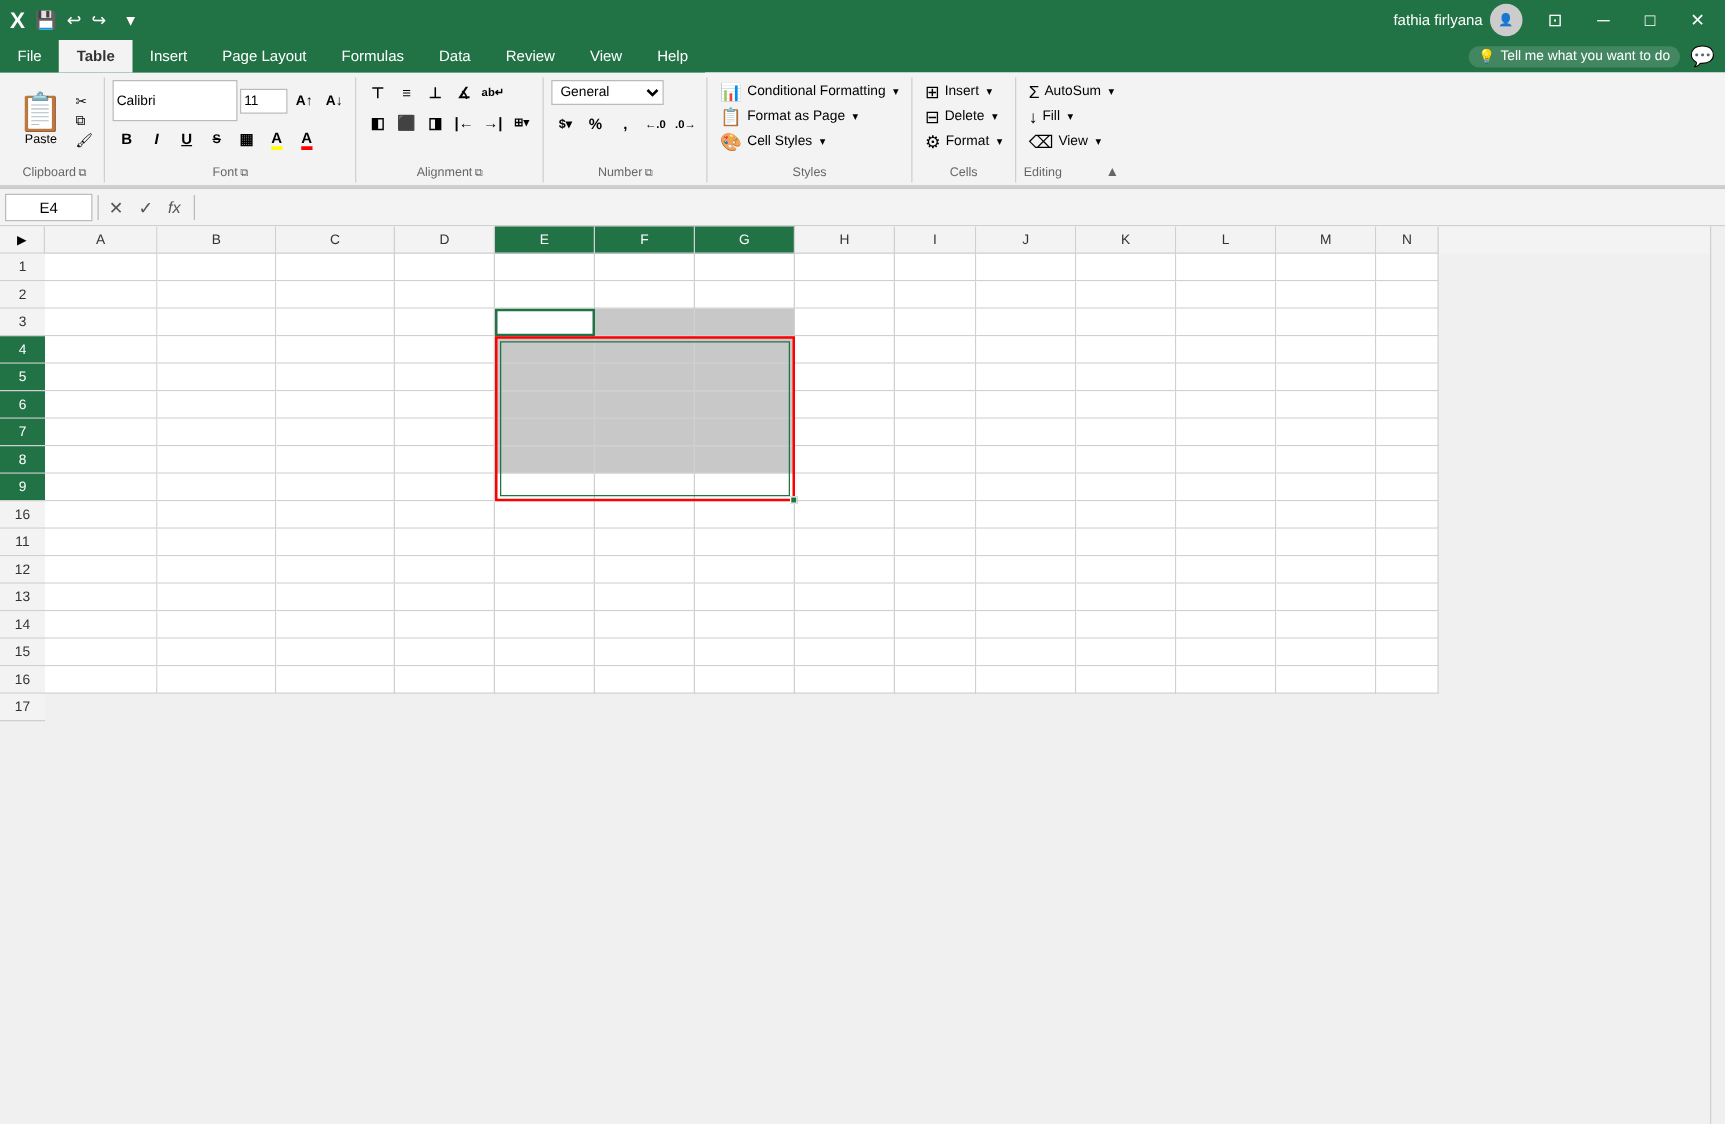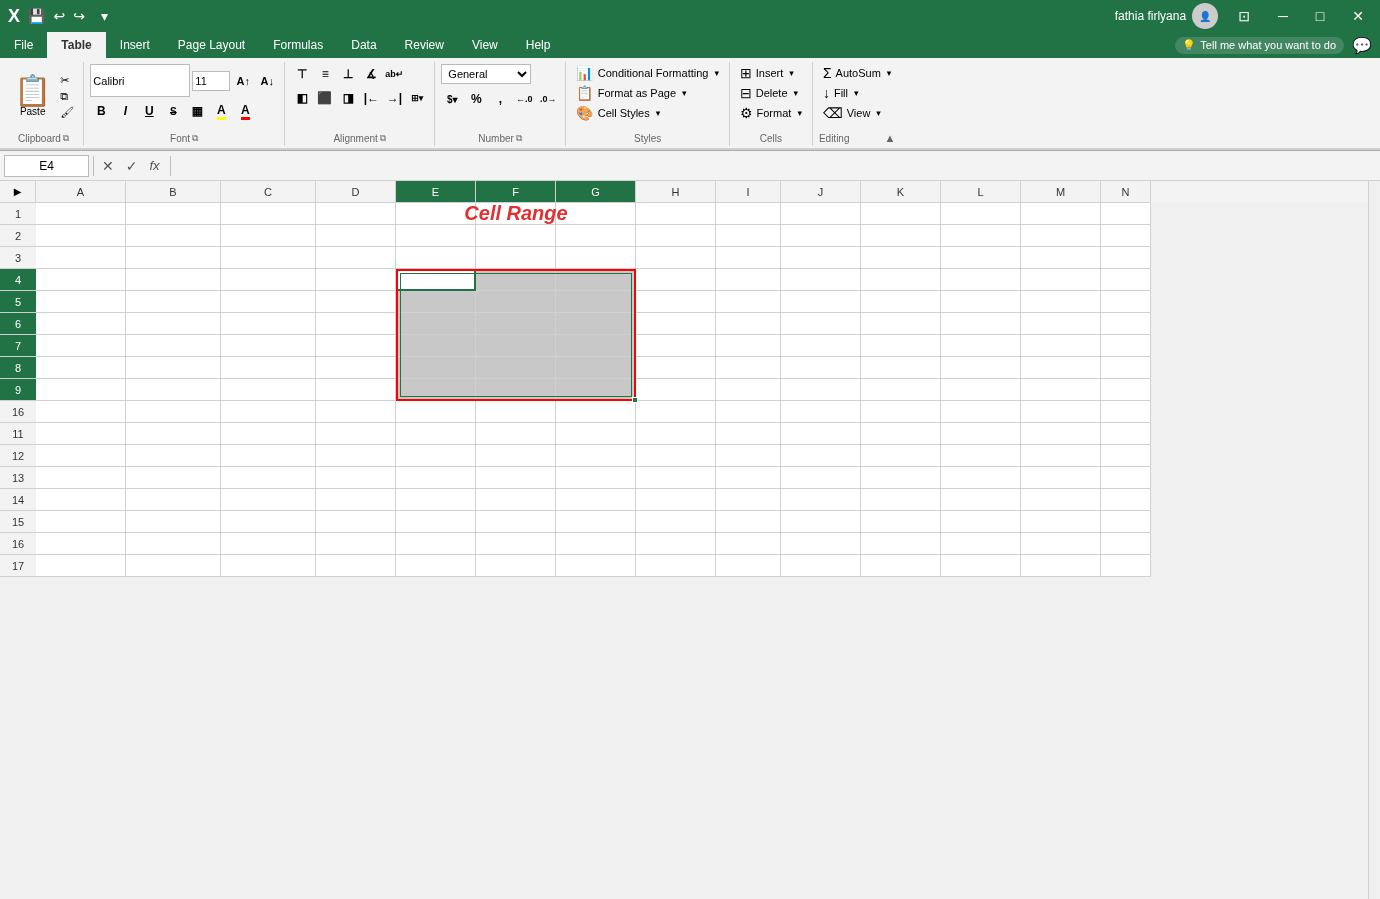--- a/index.html
+++ b/index.html
@@ -79,21 +79,21 @@
     .formula-bar {
       background: #f3f3f3;
       border-bottom: 1px solid #d0d0d0;
       display: flex;
       align-items: center;
       height: 30px;
       padding: 0 4px;
       gap: 4px;
     }
     .cell-ref-box {
-      width: 85px;
+      width: 70px;
       height: 22px;
       border: 1px solid #bbb;
       background: white;
       font-size: 12px;
       padding: 0 4px;
       text-align: center;
     }
     .formula-btns { display: flex; gap: 4px; align-items: center; }
     .fbar-btn { font-size: 14px; cursor: pointer; color: #555; padding: 1px 4px; }
     .fx-label { font-size: 13px; color: #555; font-style: italic; cursor: pointer; padding: 0 4px; }
@@ -477,38 +477,20 @@
             <div class="col-header" style="width: 50px;">N</div>
           </div>
 
         <div id="grid-rows">
             <div class="grid-row">
               <div class="cell" style="width: 90px;"></div>
               <div class="cell" style="width: 95px;"></div>
               <div class="cell" style="width: 95px;"></div>
               <div class="cell" style="width: 80px;"></div>
               <div class="cell" style="width: 80px;"></div>
-              <div class="cell" style="width: 80px; overflow: visible; position: relative;">
-                <span style="color:#e03030; font-size:20px; font-style:italic; font-weight:600; white-space:nowrap; position:absolute; width:240px; left:-80px; text-align:center;">Cell Range</span>
-              </div>
-              <div class="cell" style="width: 80px;"></div>
-              <div class="cell" style="width: 80px;"></div>
-              <div class="cell" style="width: 65px;"></div>
-              <div class="cell" style="width: 80px;"></div>
-              <div class="cell" style="width: 80px;"></div>
-              <div class="cell" style="width: 80px;"></div>
-              <div class="cell" style="width: 80px;"></div>
-              <div class="cell" style="width: 50px;"></div>
-            </div>
-            <div class="grid-row">
-              <div class="cell" style="width: 90px;"></div>
-              <div class="cell" style="width: 95px;"></div>
-              <div class="cell" style="width: 95px;"></div>
-              <div class="cell" style="width: 80px;"></div>
-              <div class="cell" style="width: 80px;"></div>
               <div class="cell" style="width: 80px;"></div>
               <div class="cell" style="width: 80px;"></div>
               <div class="cell" style="width: 80px;"></div>
               <div class="cell" style="width: 65px;"></div>
               <div class="cell" style="width: 80px;"></div>
               <div class="cell" style="width: 80px;"></div>
               <div class="cell" style="width: 80px;"></div>
               <div class="cell" style="width: 80px;"></div>
               <div class="cell" style="width: 50px;"></div>
             </div>

